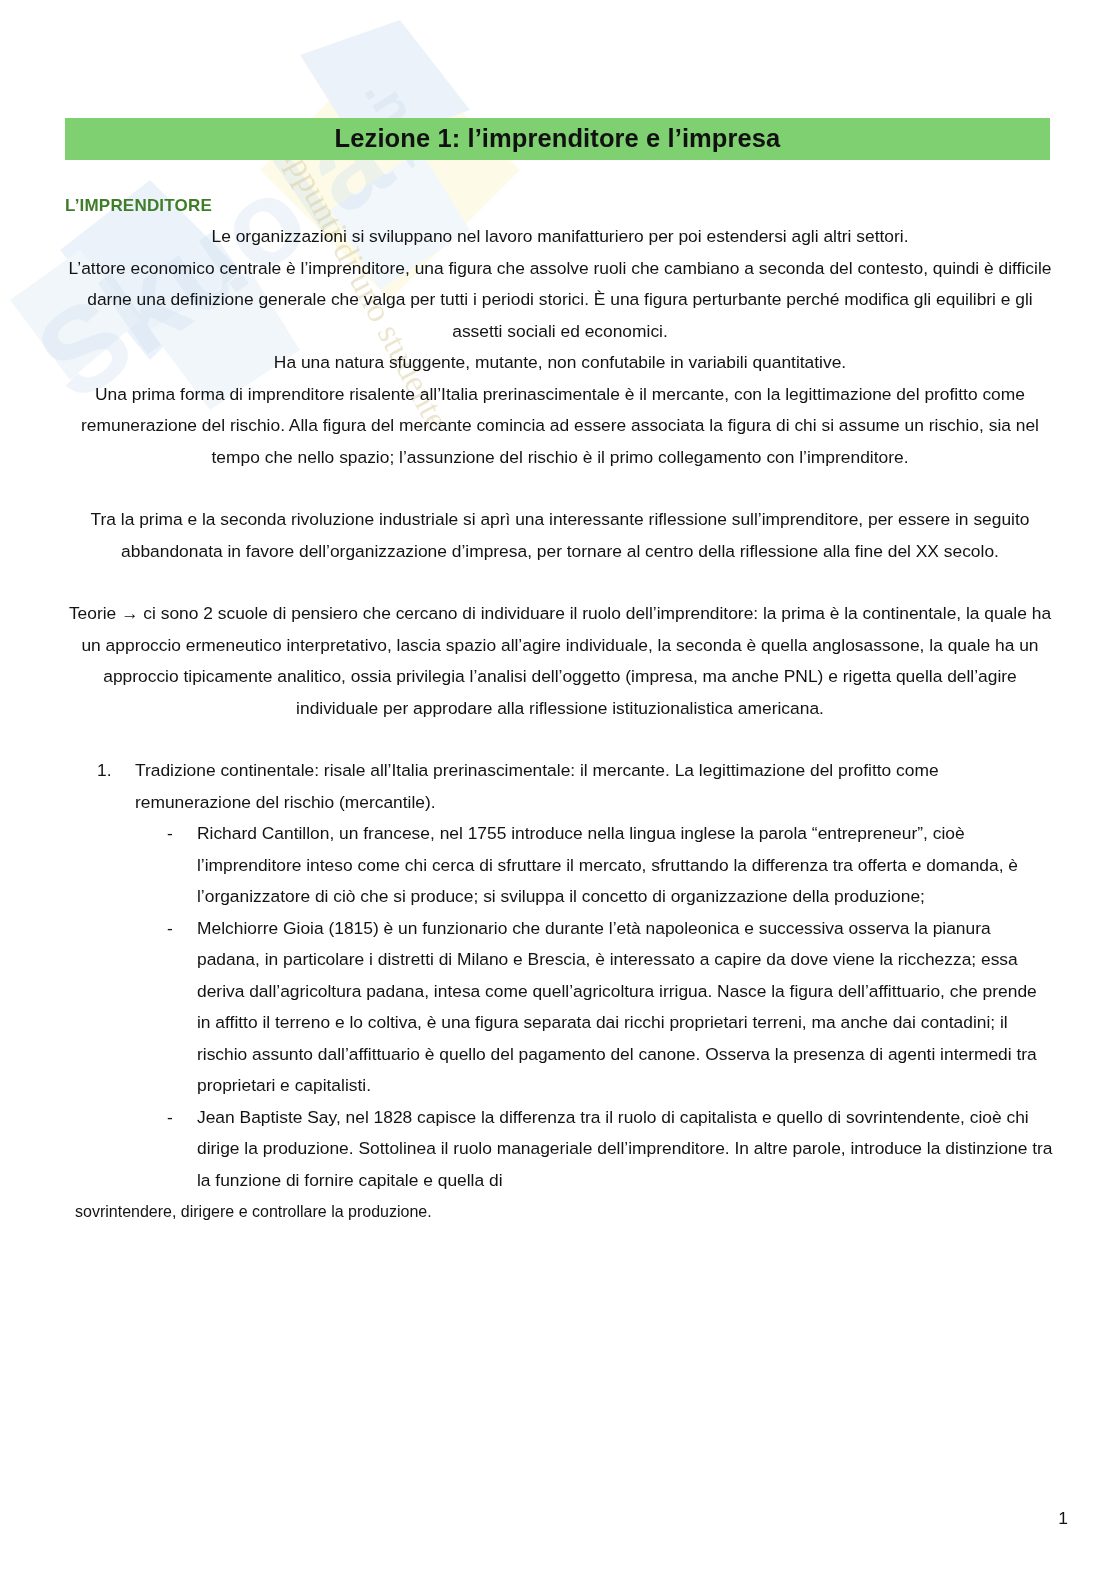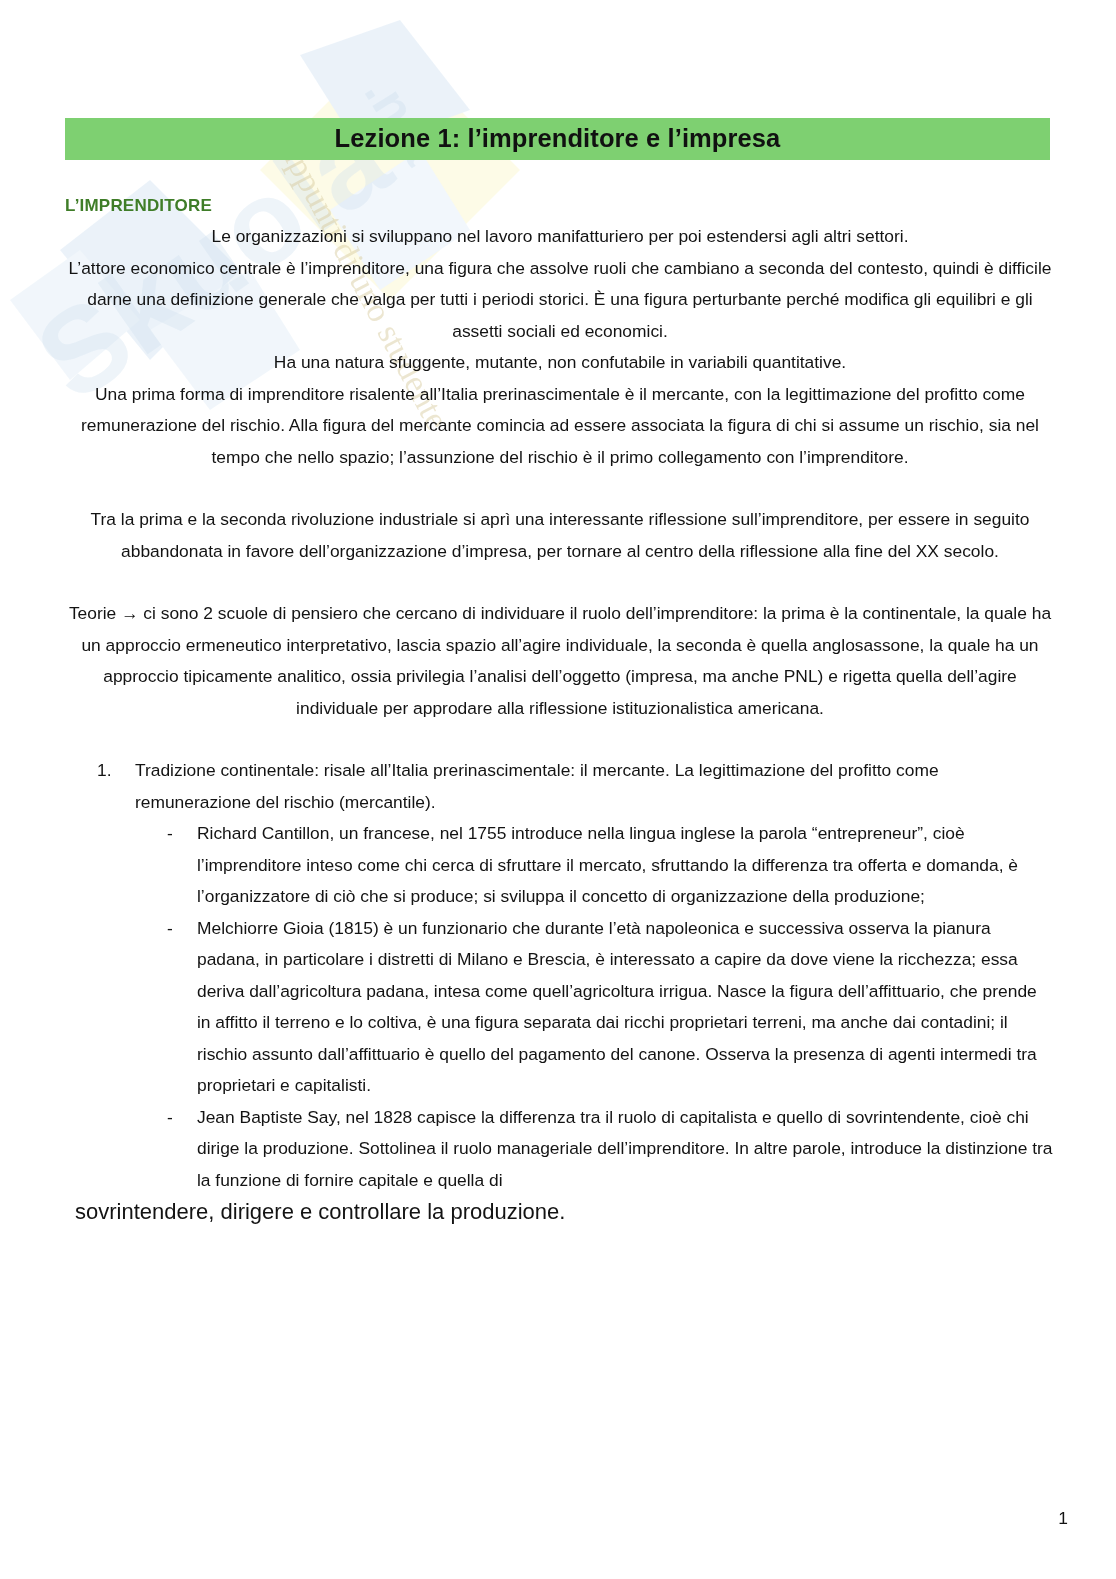--- a/index.html
+++ b/index.html
@@ -117,21 +117,21 @@
   }
   ul.dash-list > li > .dash {
     position: absolute;
     left: 32px;
     top: 0;
     font-size: 17.4px;
     line-height: 31.5px;
     color: #131313;
   }
   .tail-line {
-    font-size: 22px;
+    font-size: 16px;
     line-height: 31.5px;
     color: #131313;
     padding-left: 10px;
   }
 
   .page-number {
     position: absolute;
     right: 48px;
     bottom: 50px;
     font-size: 17.4px;

